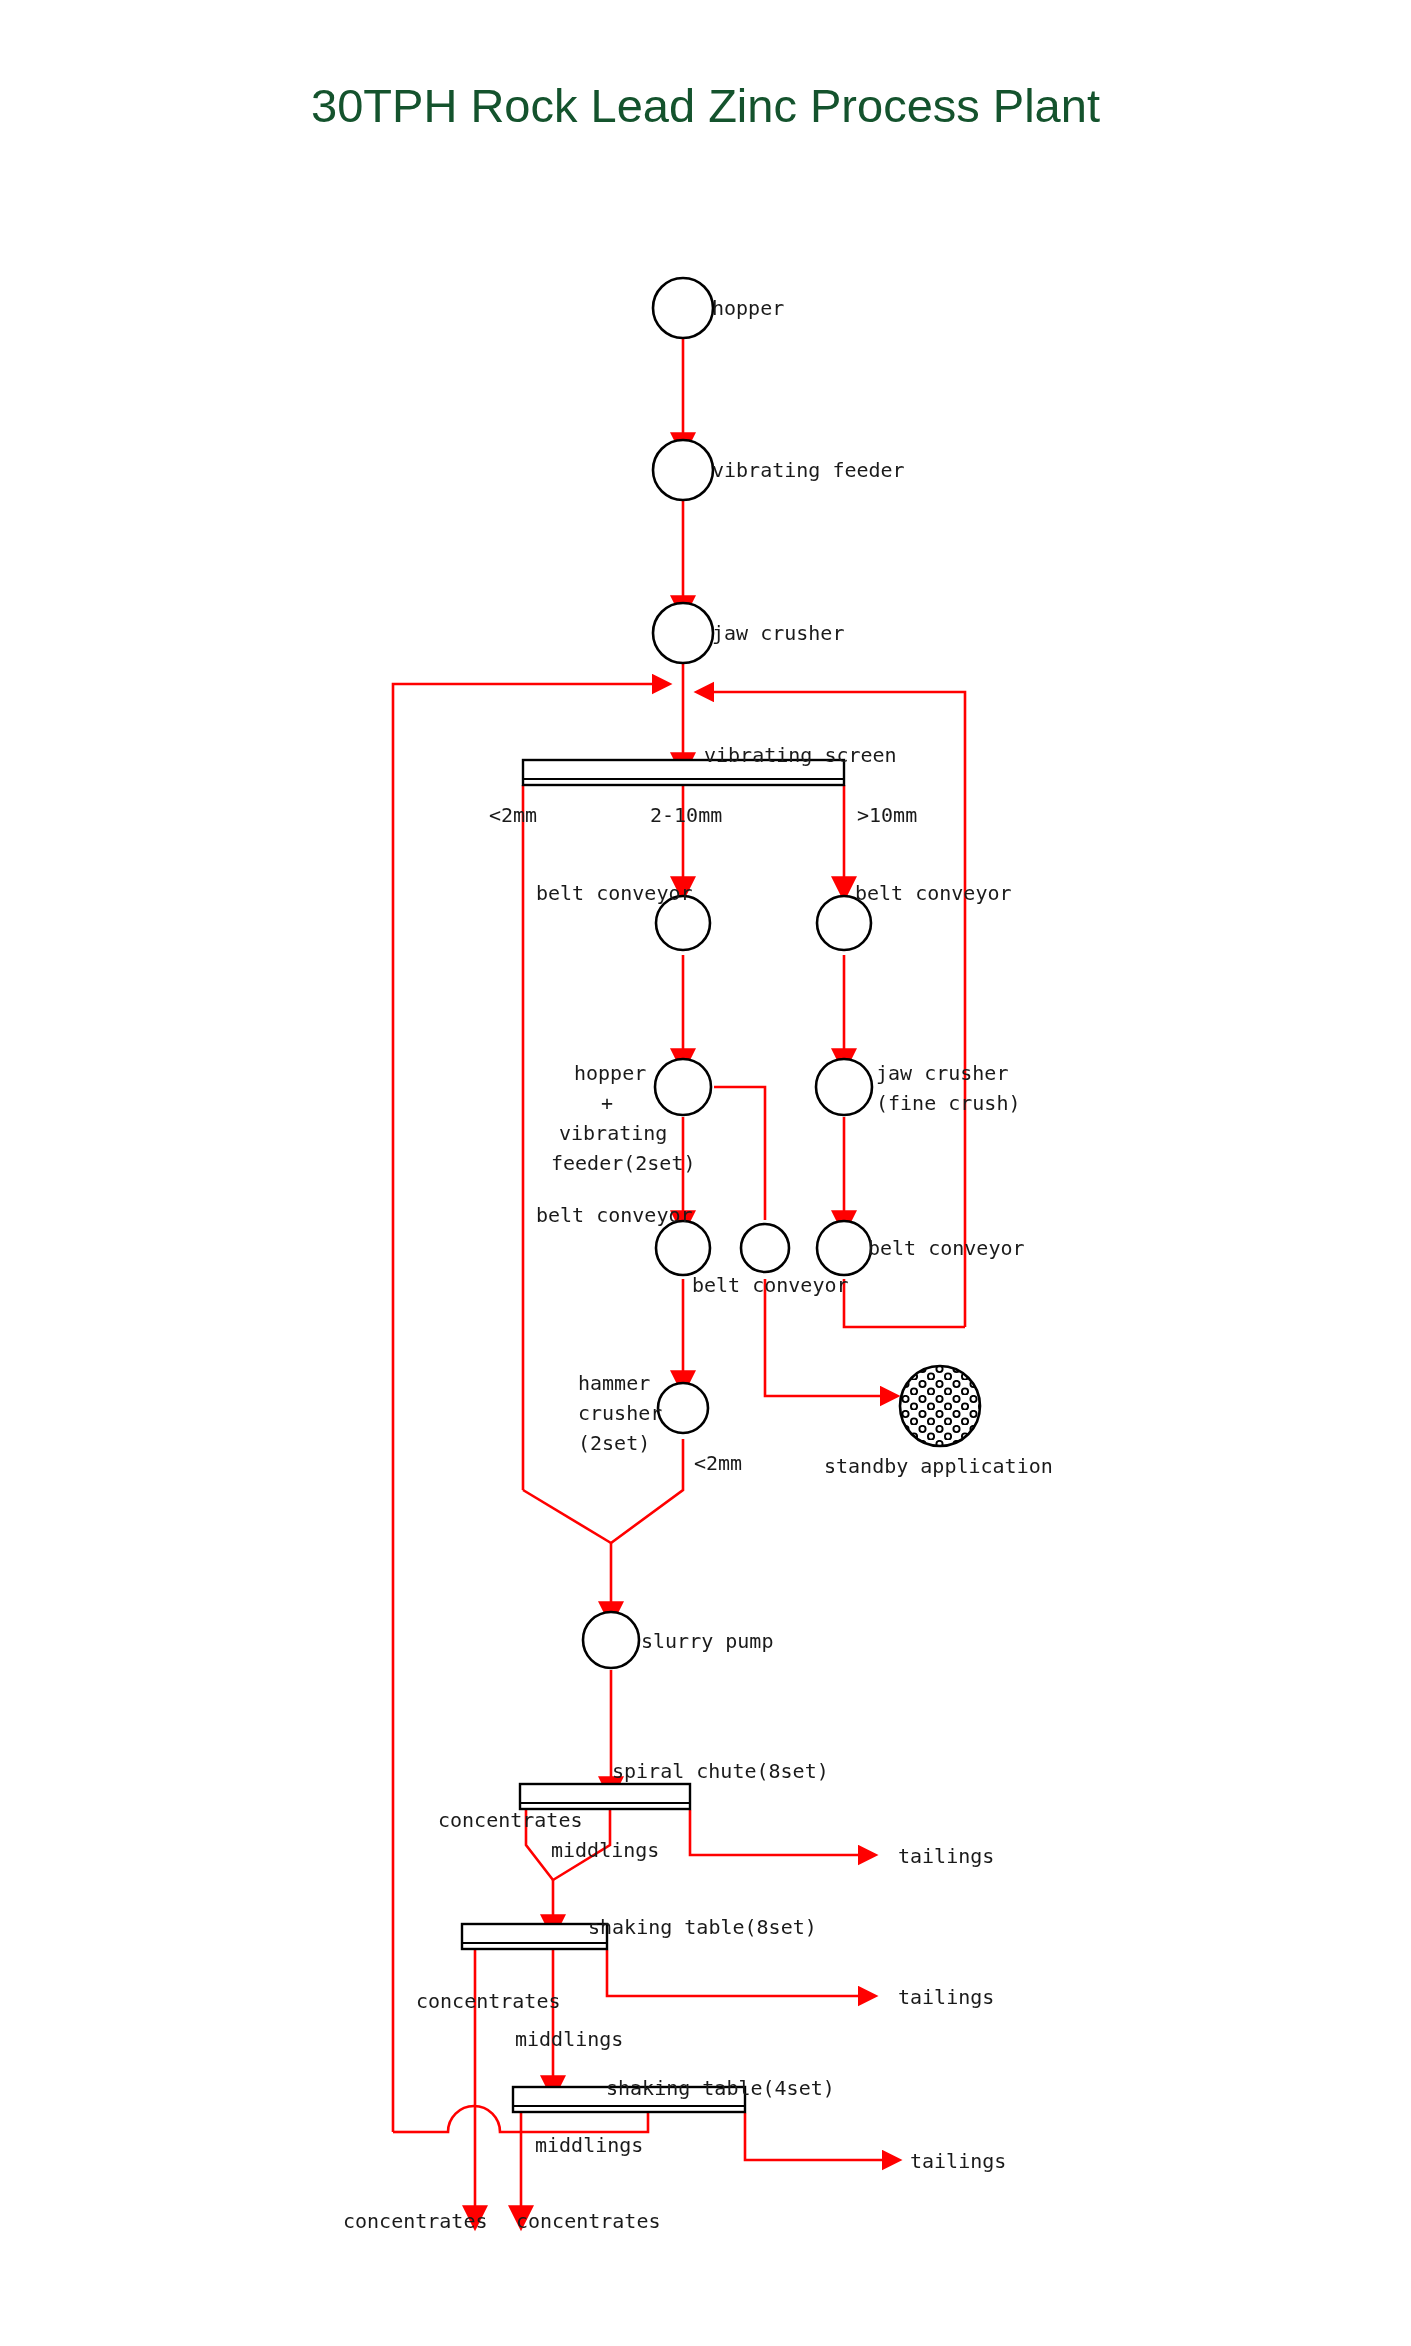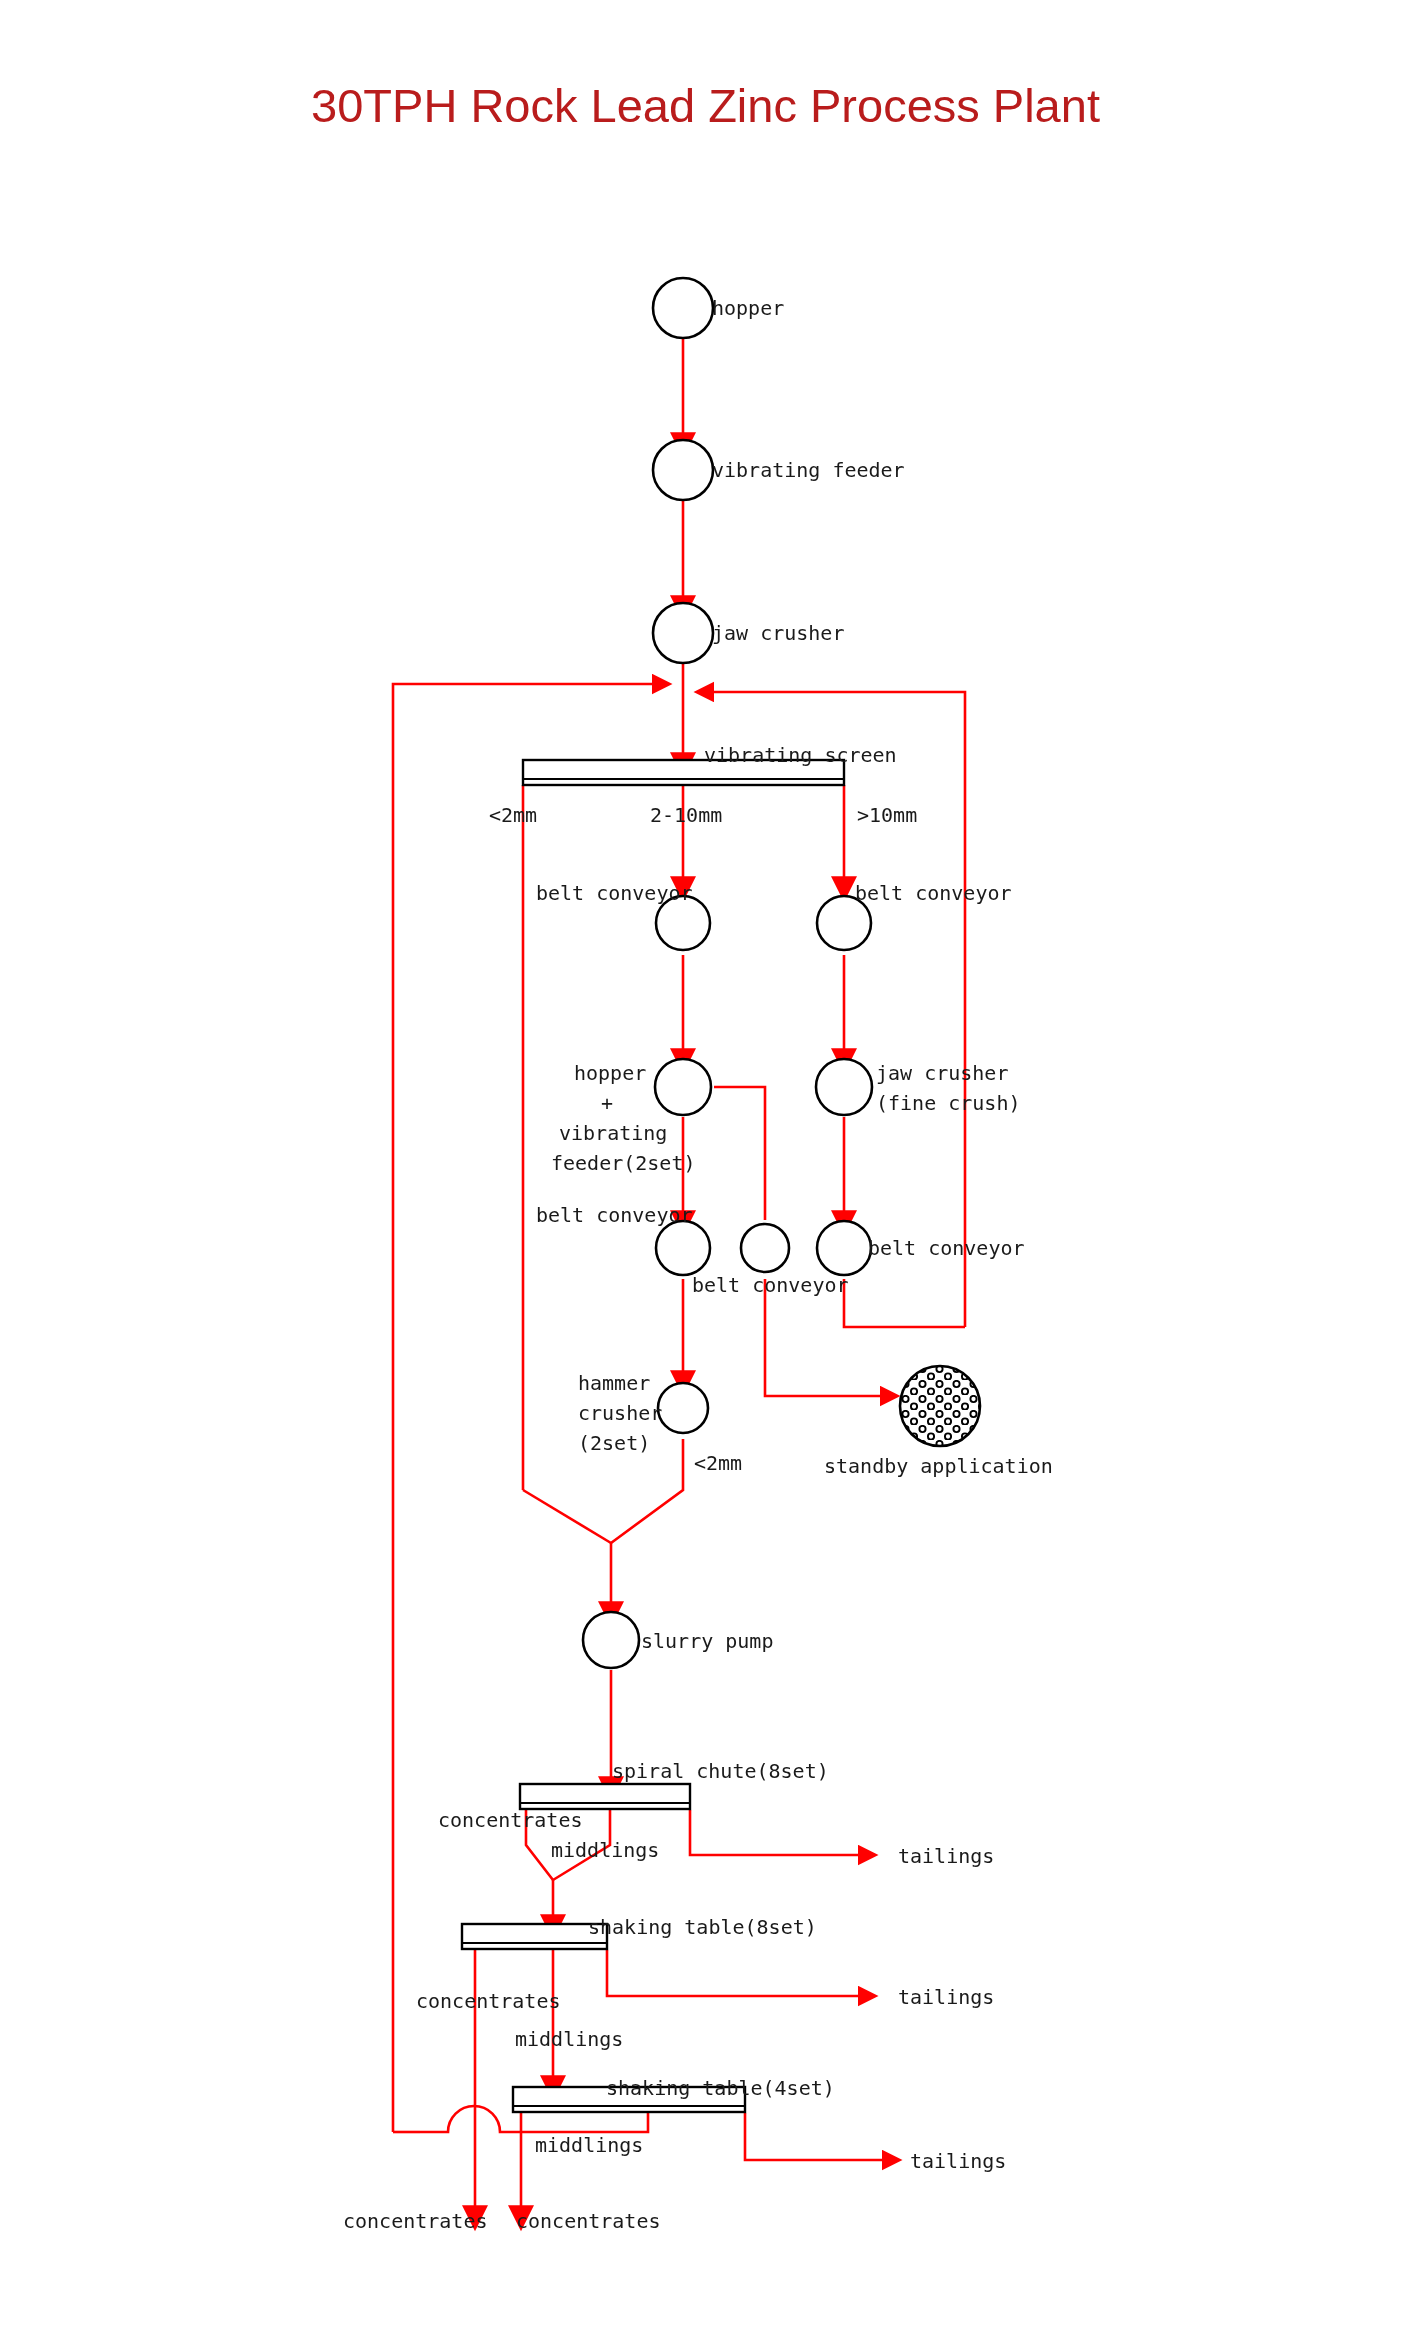--- a/index.html
+++ b/index.html
@@ -1,20 +1,20 @@
 <!DOCTYPE html>
 <html><head>
 <meta charset="utf-8">
 <style>
   html,body{margin:0;padding:0;background:#ffffff;}
   body{width:1411px;height:2346px;position:relative;overflow:hidden;
        font-family:"DejaVu Sans Mono","Liberation Mono",monospace;}
   #title{position:absolute;left:0;top:78px;width:1411px;text-align:center;
          font-family:"Liberation Sans","DejaVu Sans",sans-serif;
-         font-size:47px;font-weight:400;color:#b91c1c;letter-spacing:0px;}
+         font-size:47px;font-weight:400;color:#14532d;letter-spacing:0px;}
   #canvas{position:absolute;left:0;top:0;width:1411px;height:2346px;}
   .lbl{font-family:"DejaVu Sans Mono","Liberation Mono",monospace;
        font-size:20px;fill:#1a1a1a;}
 </style>
 </head>
 <body>
 
 <div id="title">30TPH Rock Lead Zinc Process Plant</div>
 
 <svg id="canvas" viewBox="0 0 1411 2346">

